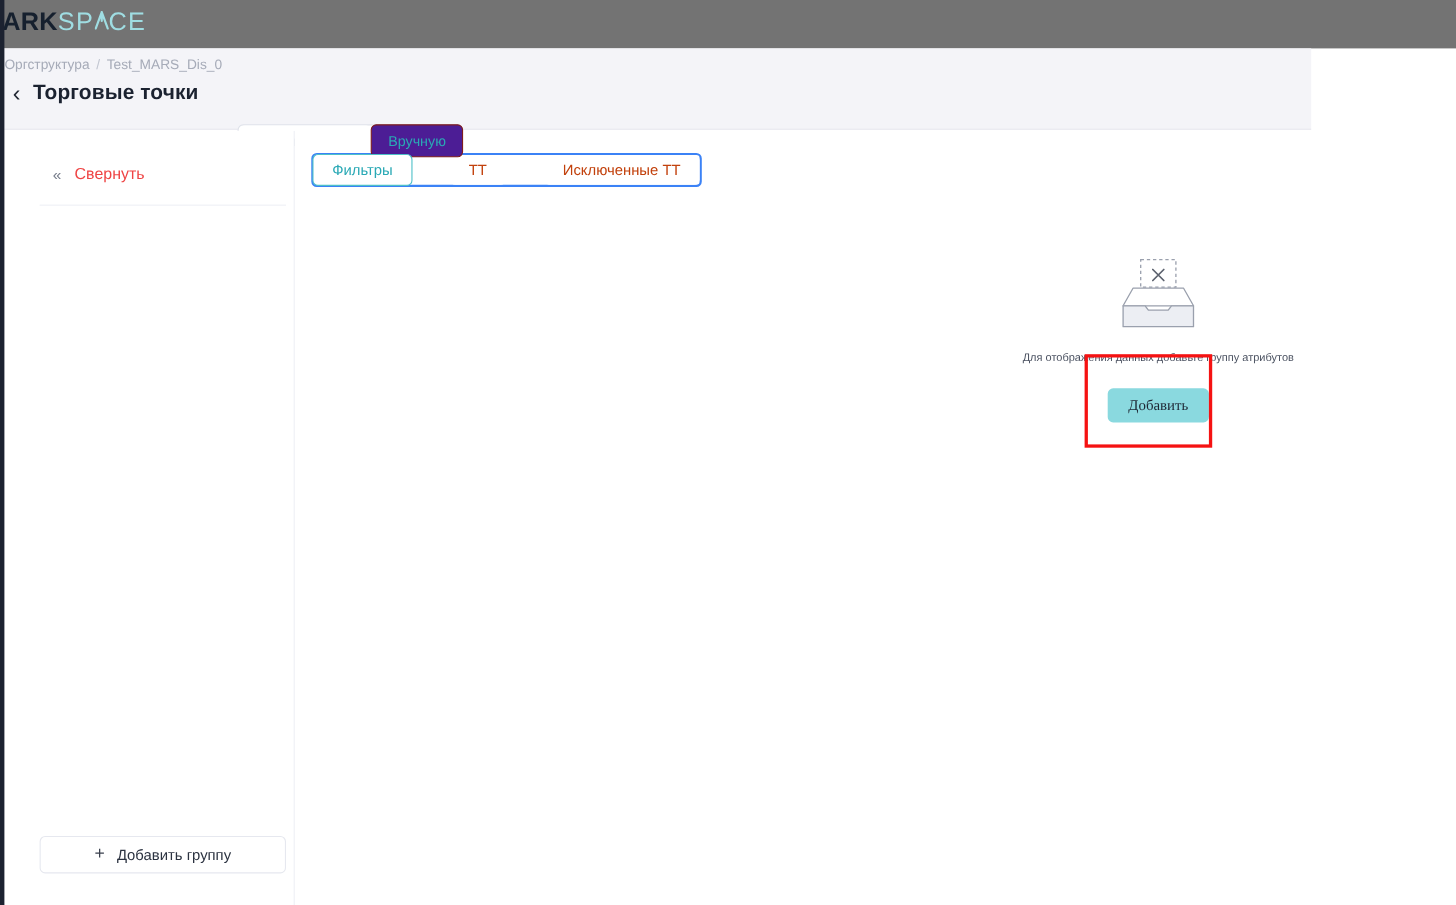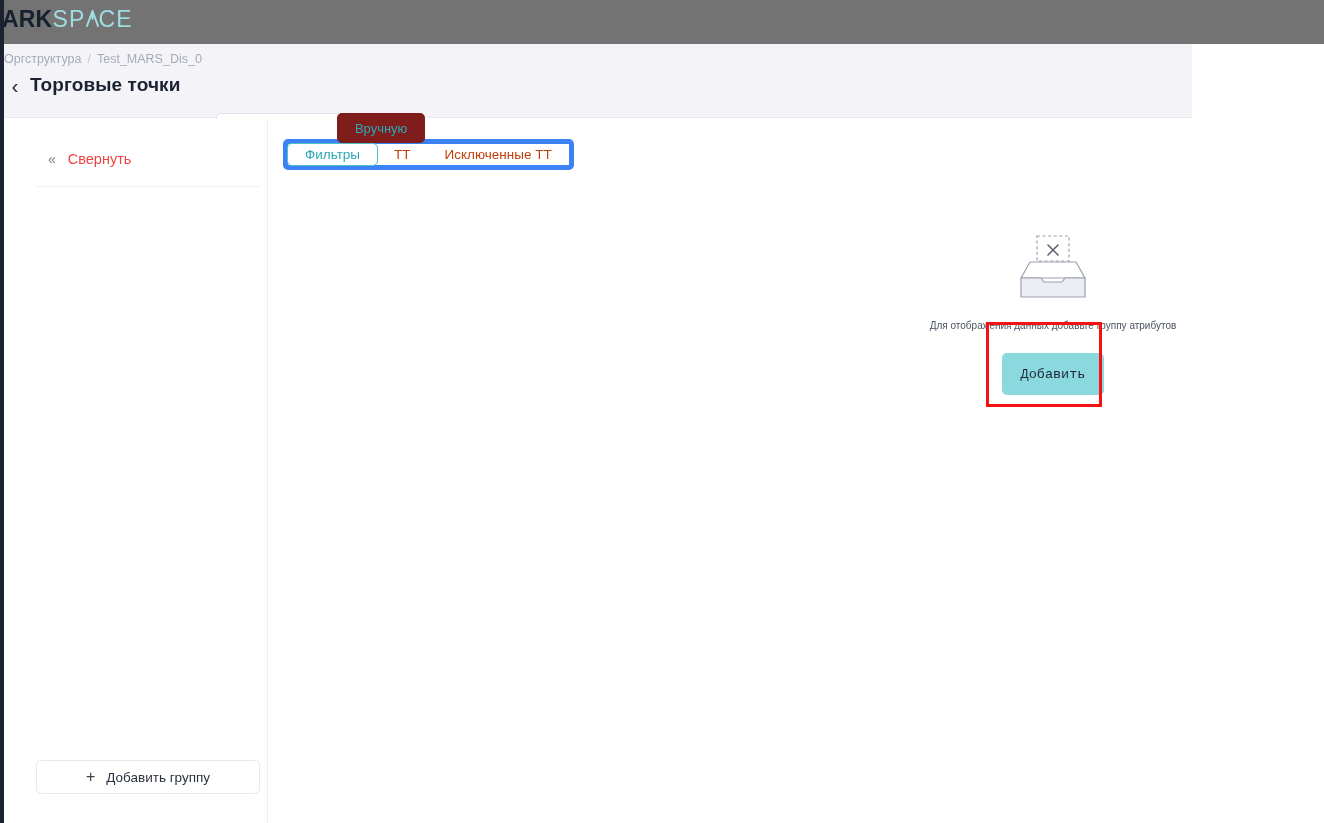--- a/index.html
+++ b/index.html
@@ -136,24 +136,24 @@
     color: #2b3240;
     background: #ffffff;
     border: none;
     cursor: pointer;
     font-family: inherit;
     border-radius: 5px;
     white-space: nowrap;
   }
   .mode-btn.active {
     color: #2aa9b5;
-    border: 3px solid #7f1d1d;
+    border: 1px solid #7f1d1d;
     border-radius: 5px;
     margin: -1px;
-    background: #7f1d1d;
+    background: #4c1d95;
     z-index: 2;
   }
 
   
   .sidebar {
     position: absolute;
     left: 4px; top: 119px;
     width: 264px;
     height: 704px;
     background: #ffffff;
@@ -217,22 +217,23 @@
     height: 704px;
     background: #ffffff;
   }
 
   .tabs {
     position: absolute;
     left: 15px; top: 20px;
     display: flex;
     height: 31px;
     background: #ffffff;
-    border: 5px solid #3b82f6;
-    border-radius: 5px;
+    border: 2px solid #3b82f6;
+    border-radius: 5px;
+    gap: 35px;
   }
   .tab {
     display: flex;
     align-items: center;
     justify-content: center;
     padding: 0 17px;
     font-size: 13.5px;
     color: #c2410c;
     background: #ffffff;
     border: none;
@@ -268,24 +269,24 @@
     font-size: 10px;
     color: #4a5160;
     white-space: nowrap;
     margin-bottom: 22px;
   }
   .add-btn {
     background: #8ad9df;
     color: #1d2633;
     border: none;
     border-radius: 5px;
-    height: 42px;
+    height: 31px;
     padding: 0 19px;
     font-size: 13.5px;
-    font-family: Liberation Mono, monospace;
+    font-family: Liberation Serif, serif;
     cursor: pointer;
     white-space: nowrap;
   }
 
   
   .annotation-box {
     position: absolute;
     left: 986px;
     top: 322px;
     width: 116px;

